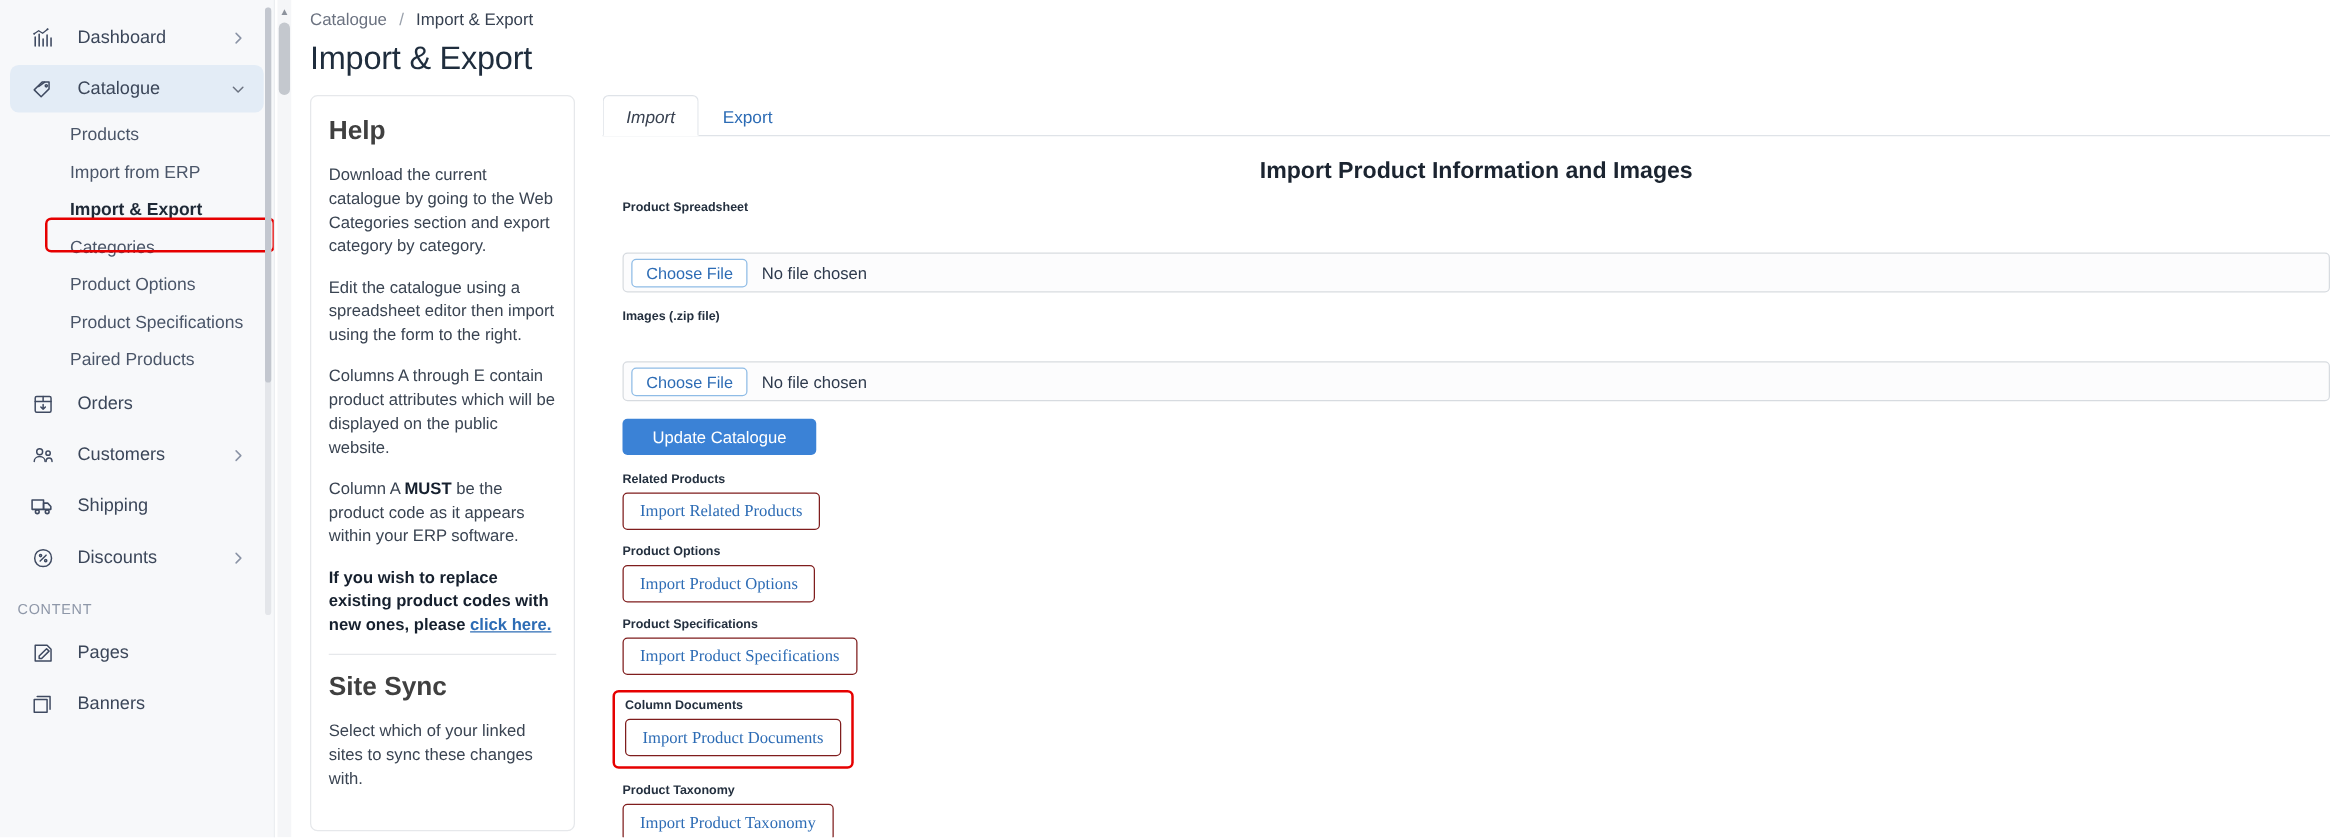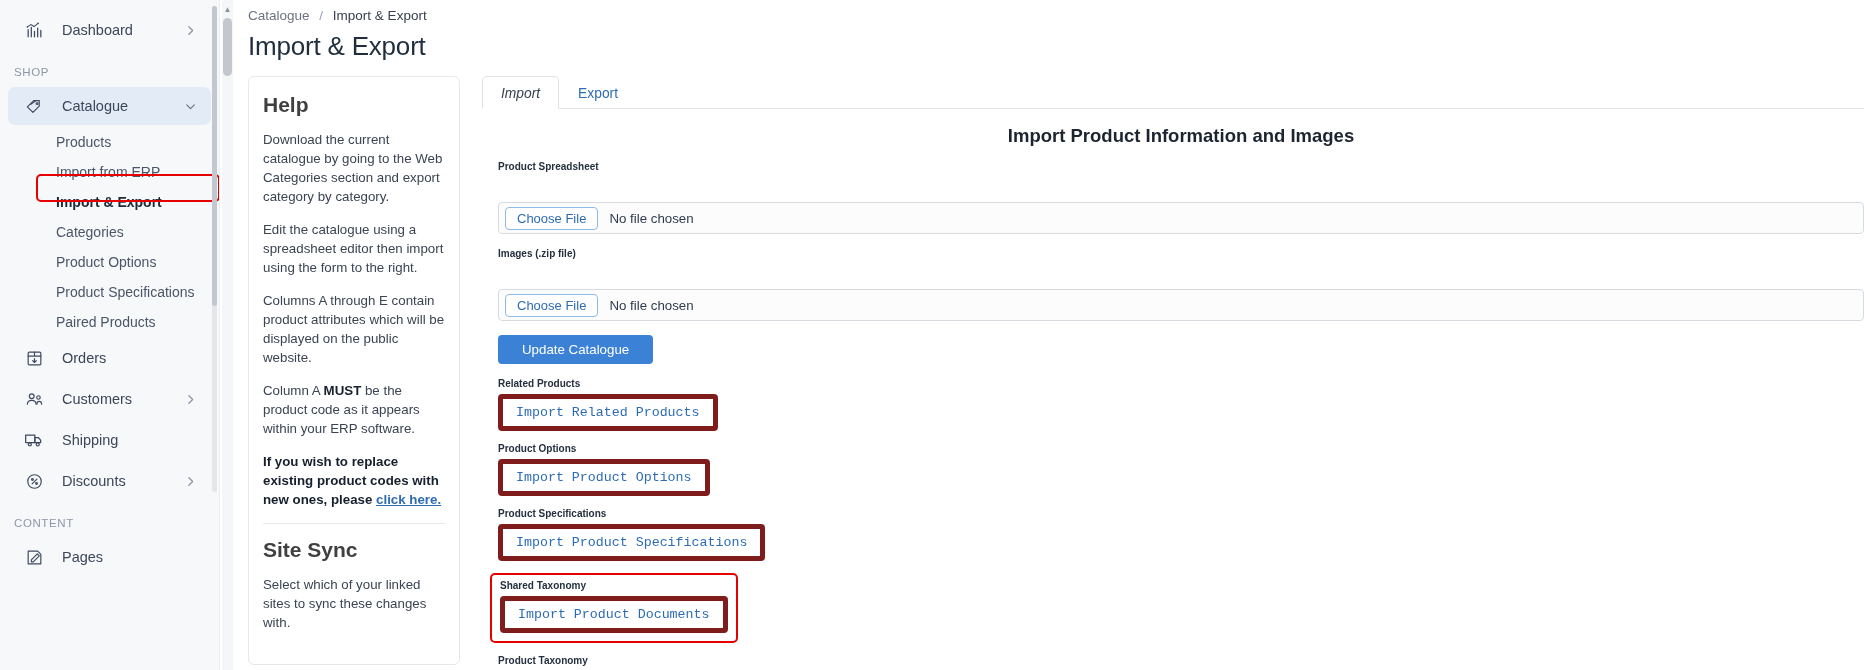--- a/index.html
+++ b/index.html
@@ -236,27 +236,27 @@
     border: none;
     border-radius: 4px;
     font-size: 13.3px;
     padding: 7px 24px;
     cursor: pointer;
     margin-bottom: 14px;
     font-family: "Liberation Sans", sans-serif;
   }
   .outline-btn {
     background: #ffffff;
-    border: 5px solid #7f1d1d;
+    border: 1px solid #7f1d1d;
     border-radius: 4px;
     color: #2d6cb5;
     font-size: 13.3px;
     padding: 6px 13px;
     cursor: pointer;
-    font-family: Liberation Mono, monospace;
+    font-family: Liberation Serif, serif;
   }
   .field-group { margin-bottom: 12px; }
   .field-group.boxed {
     border: 2px solid #e60000;
     border-radius: 5px;
     padding: 5px 8px 8px 8px;
     display: inline-block;
     margin-left: -8px;
   }
 </style>
@@ -278,21 +278,20 @@
           </svg>
         </span>
         <span class="lbl">Dashboard</span>
         <span class="chev">
           <svg width="13" height="13" viewBox="0 0 24 24" fill="none" stroke="#8a93a5" stroke-width="2.2" stroke-linecap="round" stroke-linejoin="round">
               <polyline points="9 5 16 12 9 19"></polyline>
             </svg>
         </span>
       </div>
 
-      <div class="section-label">SHOP</div>
 
       <div class="nav-row active">
         <span class="ico">
           <svg width="19" height="19" viewBox="0 0 24 24" fill="none" stroke="#3f4a61" stroke-width="1.5" stroke-linejoin="round">
             <path d="M3 12.5l8-8h7v7l-8 8z"></path>
             <path d="M7 9.5l7-5"></path>
             <circle cx="15.2" cy="8.4" r="1.1"></circle>
           </svg>
         </span>
         <span class="lbl">Catalogue</span>
@@ -387,20 +386,29 @@
       <div class="nav-row">
         <span class="ico">
           <svg width="19" height="19" viewBox="0 0 24 24" fill="none" stroke="#3f4a61" stroke-width="1.5" stroke-linecap="round" stroke-linejoin="round">
             <path d="M4 4h12l4 4v12H4z"></path>
             <path d="M15.5 7.5L8 15v2.5h2.5L18 10z"></path>
           </svg>
         </span>
         <span class="lbl">Pages</span>
       </div>
 
+      <div class="nav-row">
+        <span class="ico">
+          <svg width="19" height="19" viewBox="0 0 24 24" fill="none" stroke="#3f4a61" stroke-width="1.5" stroke-linecap="round" stroke-linejoin="round">
+            <rect x="3" y="7" width="13" height="13"></rect>
+            <path d="M6 4h13v13"></path>
+          </svg>
+        </span>
+        <span class="lbl">Banners</span>
+      </div>
 
     </div>
 
     <div class="redbox" id="sb-highlight-box"></div>
     <div class="sb-track"></div>
     <div class="sb-thumb"></div>
   </div>
 
   <div class="main">
 
@@ -462,21 +470,21 @@
             <div class="field-label">Product Options</div>
             <button class="outline-btn">Import Product Options</button>
           </div>
 
           <div class="field-group">
             <div class="field-label">Product Specifications</div>
             <button class="outline-btn">Import Product Specifications</button>
           </div>
 
           <div class="field-group boxed">
-            <div class="field-label">Shared Taxonomy</div>
+            <div class="field-label">Column Documents</div>
             <button class="outline-btn">Import Product Documents</button>
           </div>
 
           <div class="field-group">
             <div class="field-label">Product Taxonomy</div>
             <button class="outline-btn">Import Product Taxonomy</button>
           </div>
         </div>
       </div>
     </div>

